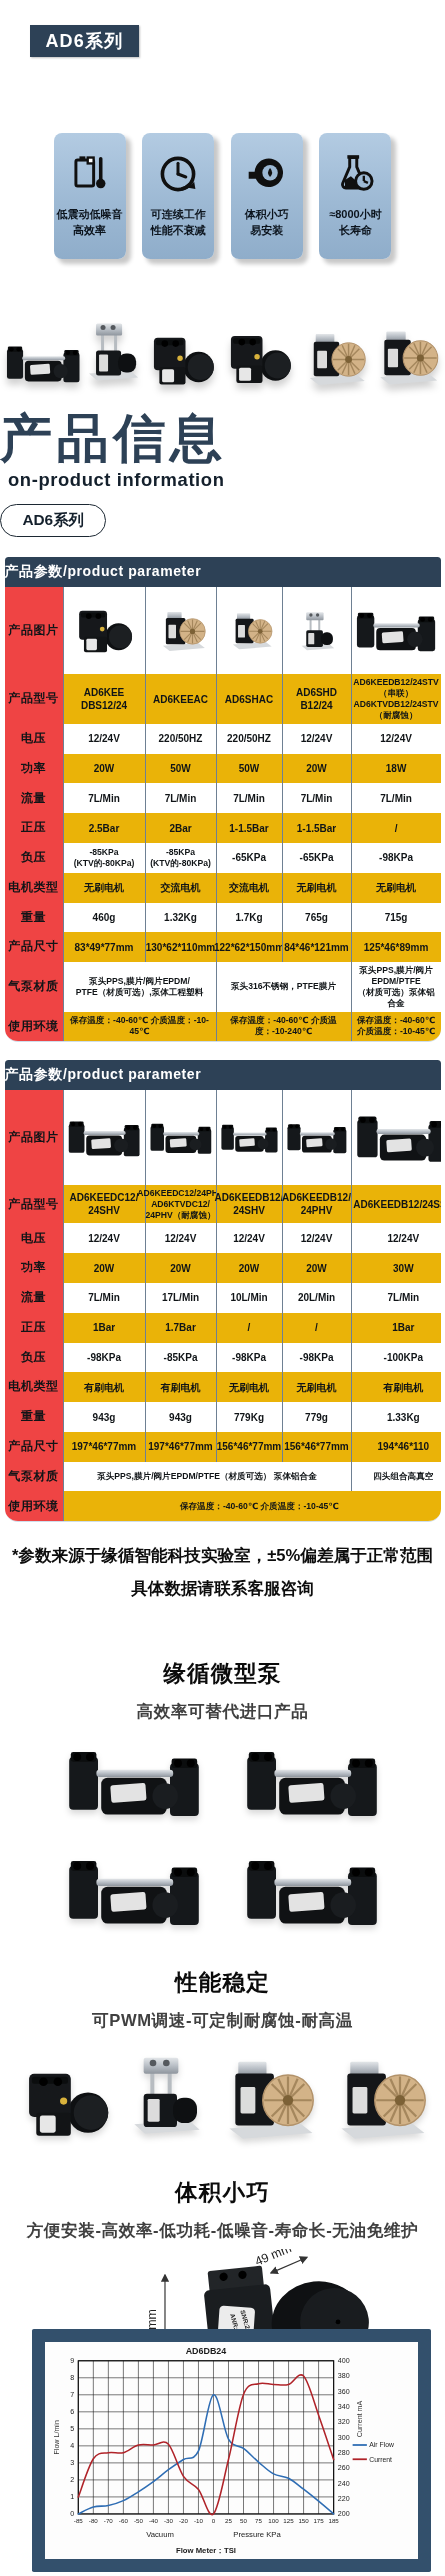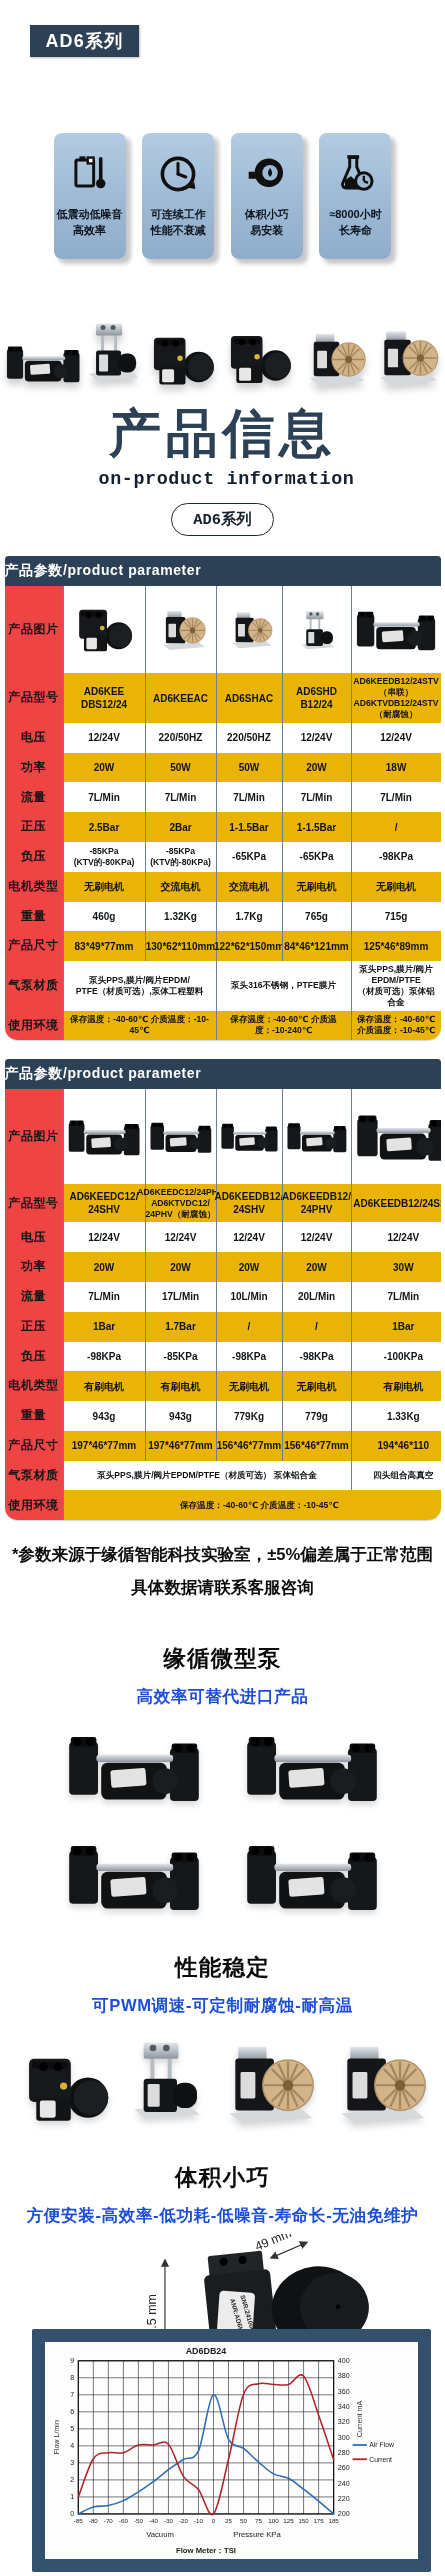--- a/index.html
+++ b/index.html
@@ -21,21 +21,21 @@
     background:linear-gradient(180deg,#b3cbe2 0%,#9db9d4 55%,#8fadca 100%);
     box-shadow:4.2px 4.7px 4.2px rgba(0,0,0,.22);
     display:flex;flex-direction:column;align-items:center;justify-content:flex-start;
   }
   .fcard .ic{height:64px;display:flex;align-items:center;justify-content:center;margin-top:8.3px;}
   .fcard .txt{font-size:11px;font-weight:600;color:#0c141d;text-align:center;line-height:1.5;}
   
   .hero{margin-top:8.3px;height:128px;display:flex;align-items:flex-end;justify-content:center;gap:1.2px;padding:0 4.7px;}
   .hero svg{filter:drop-shadow(0 6px 3.6px rgba(0,0,0,.18));}
   
-  .titleblock{margin-top:15.4px;text-align:center;font-family:Liberation Mono, monospace;}
+  .titleblock{margin-top:15.4px;}
   .titleblock .zh{font-size:52px;font-weight:800;color:#2d4156;letter-spacing:4.7px;line-height:1.05;}
   .titleblock .en{font-size:18.4px;font-weight:700;color:#14202c;margin-top:3.6px;letter-spacing:0.6px;padding-left:8px;}
   .pill{
     display:inline-block;margin-top:13px;padding:4.7px 21.4px;border:1.8px solid #1c2833;border-radius:18px;
     font-size:15.4px;font-weight:700;color:#14202c;background:#fff;
   }
   
   .ptable{width:436px;margin:20px auto 0;}
   .ptable-head{
     background:#2d4156;color:#fff;font-size:14px;font-weight:700;
@@ -57,21 +57,21 @@
   .cell.stripe{background:#eab308;}
   .cell.imgc{min-height:83px;}
   .pumpthumb{height:66px;max-width:96%;}
   .t2 .pumpthumb{height:70px;}
   .t2 .cell.imgc{min-height:90px;}
   .cell.small{font-size:8.6px;font-weight:600;}
   
   .note{margin-top:17px;text-align:center;font-size:16.6px;font-weight:700;color:#0d0d0d;line-height:2.0;}
   
   .sechead{margin-top:34px;text-align:center;font-size:22.5px;font-weight:800;color:#0b0b0b;letter-spacing:1.2px;}
-  .secsub{margin-top:12px;text-align:center;font-size:16.6px;font-weight:600;color:#1d4ed8;letter-spacing:0.6px;}
+  .secsub{margin-top:12px;text-align:center;font-size:16.6px;font-weight:600;color:#404040;letter-spacing:0.6px;}
   .pumprow{display:flex;justify-content:center;align-items:flex-end;gap:42px;margin-top:15.4px;}
   .pumprow svg{filter:drop-shadow(0 4.7px 3px rgba(0,0,0,.15));}
   .collage{display:flex;justify-content:center;align-items:flex-end;gap:8.3px;margin-top:14.2px;}
   .collage svg{filter:drop-shadow(0 4.7px 3px rgba(0,0,0,.15));}
   
   .dimfig{display:block;margin:7.1px auto 0;}
   
   .chartblock{
     position:absolute;left:32px;top:2329px;width:399px;height:243px;background:#33506c;border-radius:1.8px;
     display:flex;align-items:center;justify-content:center;
@@ -407,21 +407,21 @@
       </div>
     </div>
 
   
   <div class="note">
     <div>*参数来源于缘循智能科技实验室，±5%偏差属于正常范围</div>
     <div>具体数据请联系客服咨询</div>
   </div>
 
   
-  <div class="sechead" style="margin-top:38px;">缘循微型泵</div>
+  <div class="sechead" style="margin-top:52px;">缘循微型泵</div>
   <div class="secsub">高效率可替代进口产品</div>
   <div class="pumprow">
     <svg width="136" height="89" viewBox="0 0 230 150">
         <use href="#pump-dual"></use>
       </svg>
     <svg width="136" height="89" viewBox="0 0 230 150">
         <use href="#pump-dual"></use>
       </svg>
   </div>
   <div class="pumprow" style="margin-top:20px;">

